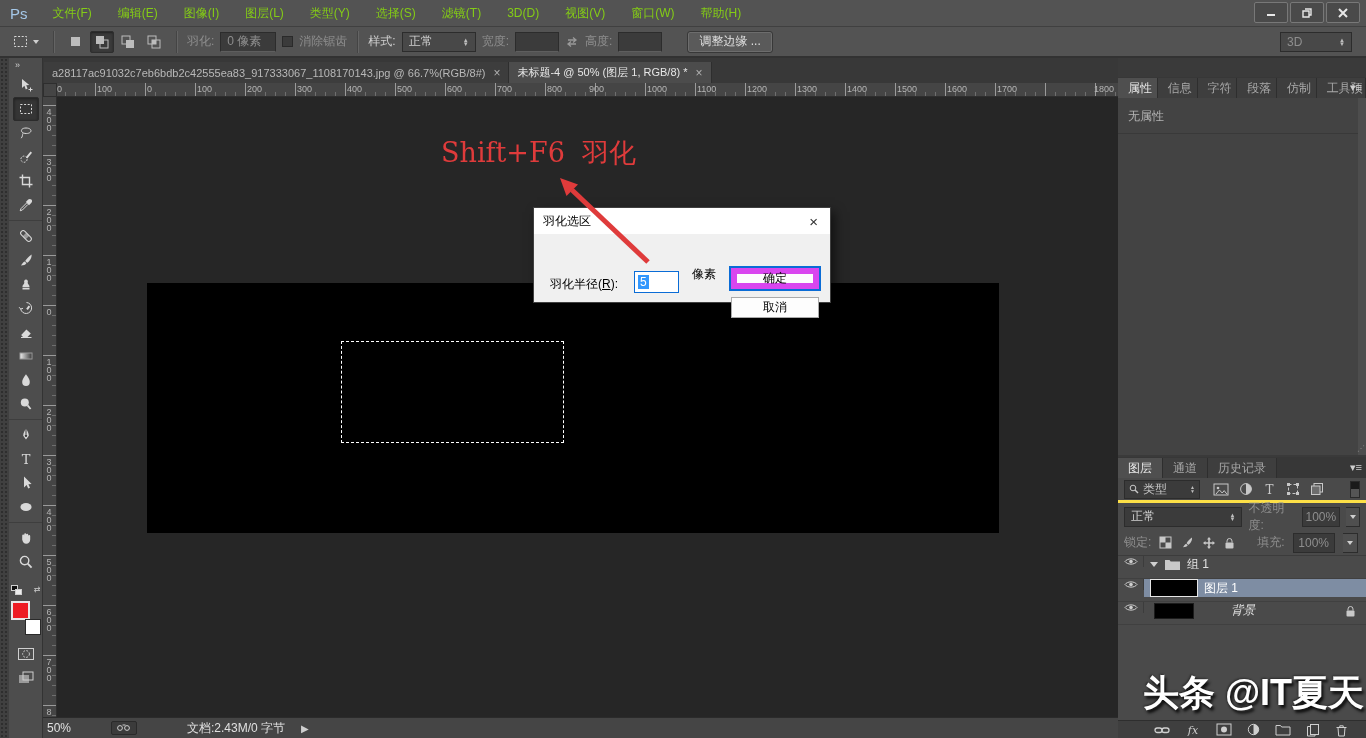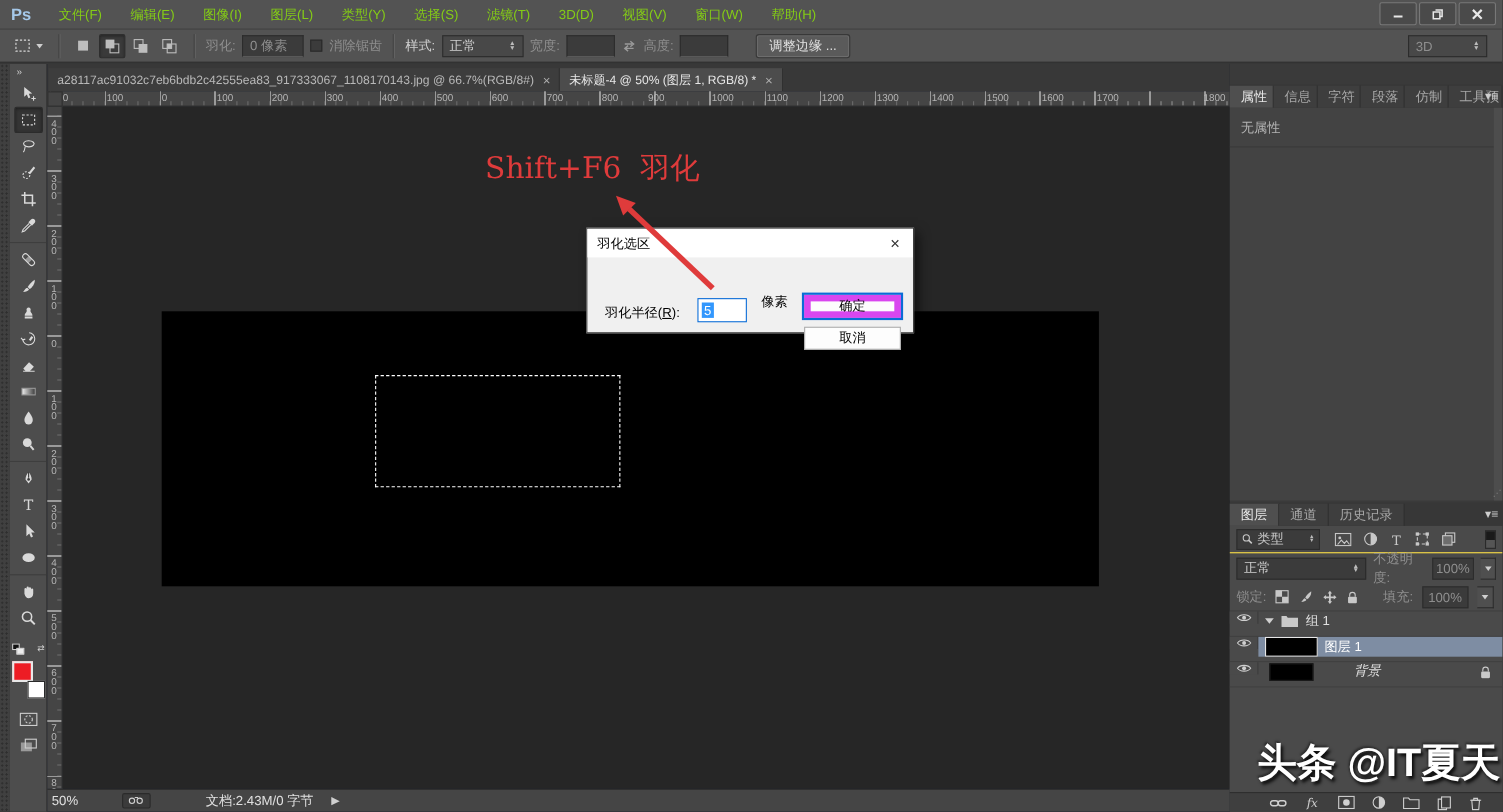--- a/index.html
+++ b/index.html
@@ -2,21 +2,21 @@
 <html><head>
 <meta charset="utf-8">
 <style>
   * { margin:0; padding:0; box-sizing:border-box; }
   html,body { width:1366px; height:738px; overflow:hidden; background:#3a3a3a;
     font-family:"Liberation Sans", sans-serif; font-size:12px; color:#d8d8d8; }
 
   
   .menu-bar { height:27px; background:#535353; display:flex; align-items:center;
     border-bottom:1px solid #404040; position:relative; }
-  .ps-logo { color:#a5c8e9; font-weight:bold; font-size:15px; padding:0 12px 0 10px; }
+  .ps-logo { color:#a5c8e9; font-weight:normal; font-size:15px; padding:0 12px 0 10px; }
   .menu-item { padding:0 13px; line-height:26px; color:#84cc16; cursor:default; }
   .win-controls { position:absolute; right:6px; top:2px; display:flex; gap:2px; }
   .win-btn { width:34px; height:21px; border:1px solid #787878; border-radius:2px;
     display:flex; align-items:center; justify-content:center; background:#4a4a4a; color:#e8e8e8; }
 
   .options-bar { height:31px; background:#535353; border-bottom:2px solid #323232;
     display:flex; align-items:center; gap:6px; padding-left:8px; position:relative; }
   .opt-sep { width:1px; height:22px; background:#444; box-shadow:1px 0 0 #646464; margin:0 4px; }
   .tool-preset { display:flex; align-items:center; gap:3px; padding:2px 4px; }
   .mode-btns { display:flex; gap:2px; }
@@ -48,21 +48,21 @@
   .tool.active { background:#353535; box-shadow:inset 0 1px 3px #1e1e1e; border:1px solid #2b2b2b; }
   .color-widget { position:relative; width:30px; height:34px; margin-top:6px; }
   .fg-swatch { position:absolute; left:0; top:0; width:19px; height:19px; border:2px solid #e8e8e8; }
   .bg-swatch { position:absolute; right:0; bottom:0; width:16px; height:16px; background:#fff; border:1px solid #2a2a2a; }
   .mini-swap { display:flex; width:30px; justify-content:space-between; margin-top:8px; color:#cfcfcf; font-size:9px; }
   .mini-squares { width:11px; height:10px; position:relative; }
   .mini-squares i { position:absolute; width:7px; height:6px; border:1px solid #cfcfcf; display:block; }
   .mini-squares i.b { left:0; top:0; background:#111; } .mini-squares i.w { right:0; bottom:0; background:#eee; }
 
   
-  .doc-col { display:flex; flex-direction:column; flex:1 1 auto; min-width:0; background:#0f172a; }
+  .doc-col { display:flex; flex-direction:column; flex:1 1 auto; min-width:0; background:#ffffff; }
   .tab-bar { height:25px; background:#383838; display:flex; align-items:flex-end; padding-left:1px; }
   .doc-tab { height:21px; display:flex; align-items:center; gap:8px; padding:0 8px;
     background:#3d3d3d; color:#b8b8b8; font-size:11px; border-right:1px solid #2e2e2e; }
   .doc-tab.active { background:#4c4c4c; color:#e6e6e6; }
   .tab-close { color:#b0b0b0; font-size:12px; }
 
   .work-area { position:relative; flex:1 1 auto; }
   .ruler-corner { position:absolute; left:0; top:0; width:14px; height:14px; background:#454545; border:1px solid #2e2e2e; }
   .h-ruler { position:absolute; left:0; top:0; right:0; height:14px; background:#454545;
     border-bottom:1px solid #2e2e2e; overflow:hidden;
@@ -121,21 +121,21 @@
     color:#a8a8a8; border-right:1px solid #2e2e2e; font-size:12px; white-space:nowrap; overflow:hidden; }
   .panel-tab.active { background:#4f4f4f; color:#e8e8e8; }
   .panel-menu { position:absolute; right:4px; top:4px; color:#cfcfcf; font-size:11px; }
   .props-content { height:357px; background:#434343; position:relative; }
   .props-empty { padding:10px 0 8px 10px; color:#b4b4b4; border-bottom:1px solid #393939; }
   .props-scroll { position:absolute; right:0; top:0; bottom:0; width:8px; background:#4d4d4d; }
   .props-grip { position:absolute; right:1px; bottom:2px; color:#8a8a8a; font-size:8px; }
 
   .layers-panel { flex:1; display:flex; flex-direction:column; background:#4a4a4a; }
   .filter-row { height:25px; display:flex; align-items:center; gap:7px; padding:0 6px;
-    border-bottom:1px solid #fde047; }
+    border-bottom:3px solid #fde047; }
   .filter-drop { width:76px; height:19px; background:#3b3b3b; border:1px solid #2c2c2c;
     display:flex; align-items:center; gap:4px; padding:0 4px; color:#c8c8c8; }
   .f-icon { display:flex; align-items:center; }
   .filter-toggle { margin-left:auto; width:10px; height:17px; background:linear-gradient(#1a1a1a 50%, #555 50%); border:1px solid #2a2a2a; }
   .blend-row { height:27px; display:flex; align-items:center; gap:6px; padding:0 6px; }
   .blend-drop { width:128px; height:20px; background:#3b3b3b; border:1px solid #2c2c2c;
     display:flex; align-items:center; padding:0 6px; color:#cfcfcf; }
   .pct-box { width:42px; height:20px; background:#3b3b3b; border:1px solid #2c2c2c;
     display:flex; align-items:center; justify-content:center; color:#8e8e8e; }
   .mini-drop { width:15px; height:20px; background:#4f4f4f; border:1px solid #2c2c2c; border-left:none;

